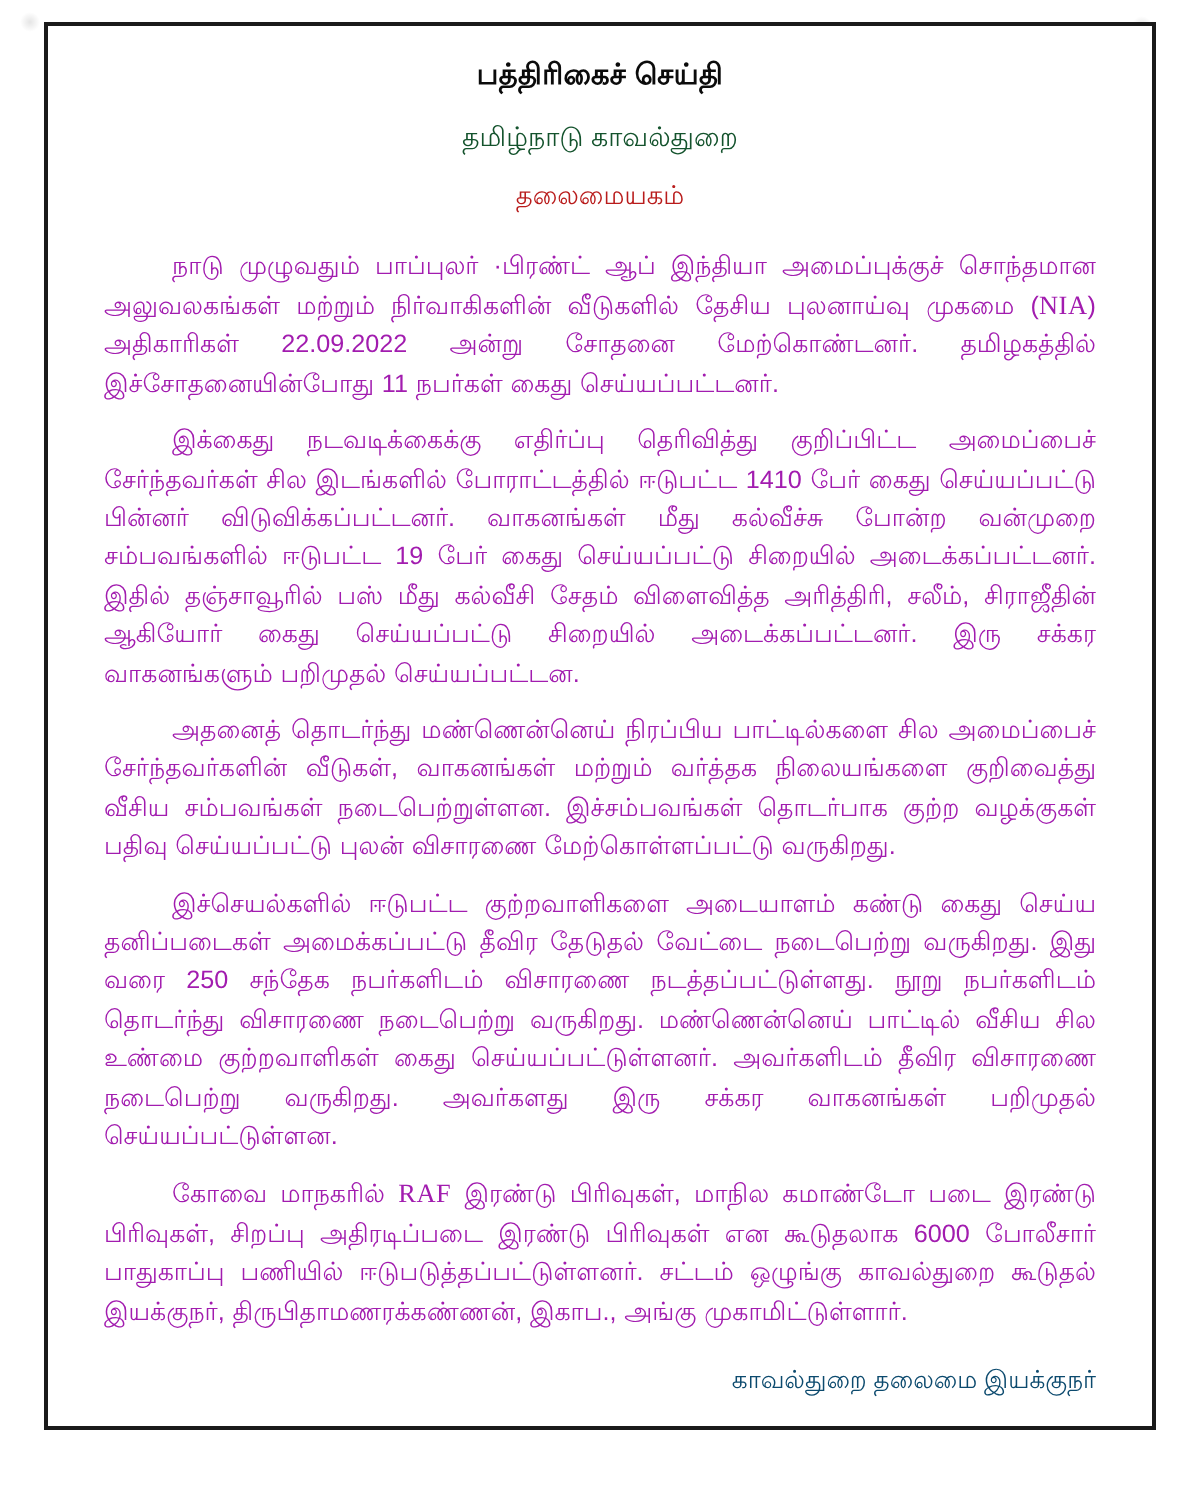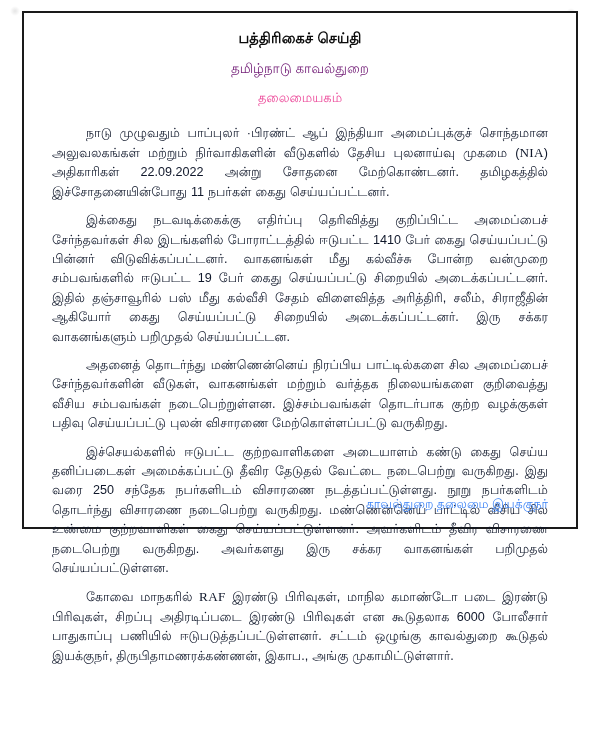--- a/index.html
+++ b/index.html
@@ -27,21 +27,21 @@
     background: #ffffff;
     box-sizing: border-box;
   }
 
   
   #doc-frame {
     position: absolute;
     left: 22px;
     top: 11px;
     width: 556px;
-    height: 518px;
+    height: 704px;
     border: 2px solid #1a1a1a;
     box-sizing: border-box;
     background: #ffffff;
     padding: 0;
   }
 
   .inner {
     position: absolute;
     left: 0;
     top: 0;
@@ -60,41 +60,41 @@
     font-size: 14.5px;
     letter-spacing: 0.2px;
     line-height: 1.5;
     margin: 4px 0 0 0;
     color: #0b0b0b;
   }
   .doc-subtitle {
     font-size: 13.5px;
     line-height: 1.5;
     margin: 9px 0 0 0;
-    color: #701a75;
+    color: #14532d;
   }
   .doc-subtitle2 {
     font-size: 13px;
     line-height: 1.5;
     margin: 9px 0 0 0;
-    color: #ec4899;
+    color: #b91c1c;
   }
 
   
   .body-block {
     margin-top: 16px;
   }
   p.para {
     text-align: justify;
     text-justify: inter-word;
     font-size: 12.6px;
     line-height: 19.4px;
     margin: 0 0 9px 0;
     text-indent: 34px;
-    color: #0f172a;
+    color: #a21caf;
     word-spacing: 0.4px;
   }
   p.para:last-child {
     margin-bottom: 0;
   }
   
   .acr {
     font-family: "Liberation Serif", "DejaVu Serif", serif;
     font-size: 13.2px;
     letter-spacing: 0.3px;
@@ -106,21 +106,21 @@
   
   .sign-block {
     position: absolute;
     right: 28px;
     bottom: 14px;
     text-align: right;
   }
   .sign-line {
     font-size: 12.4px;
     line-height: 1.4;
-    color: #3b82f6;
+    color: #0c4a6e;
     white-space: nowrap;
   }
 
   
   .speckle {
     position: absolute;
     width: 10px;
     height: 10px;
     border-radius: 50%;
     background: radial-gradient(circle, rgba(0,0,0,0.10) 0%, rgba(0,0,0,0) 70%);

